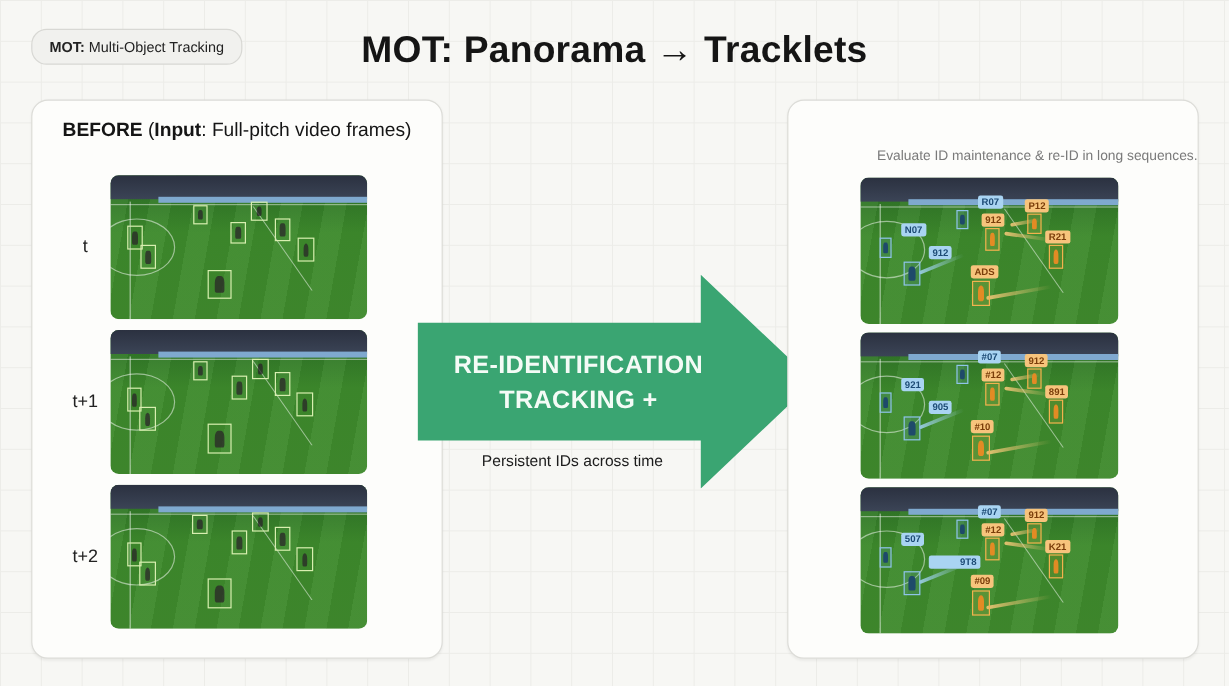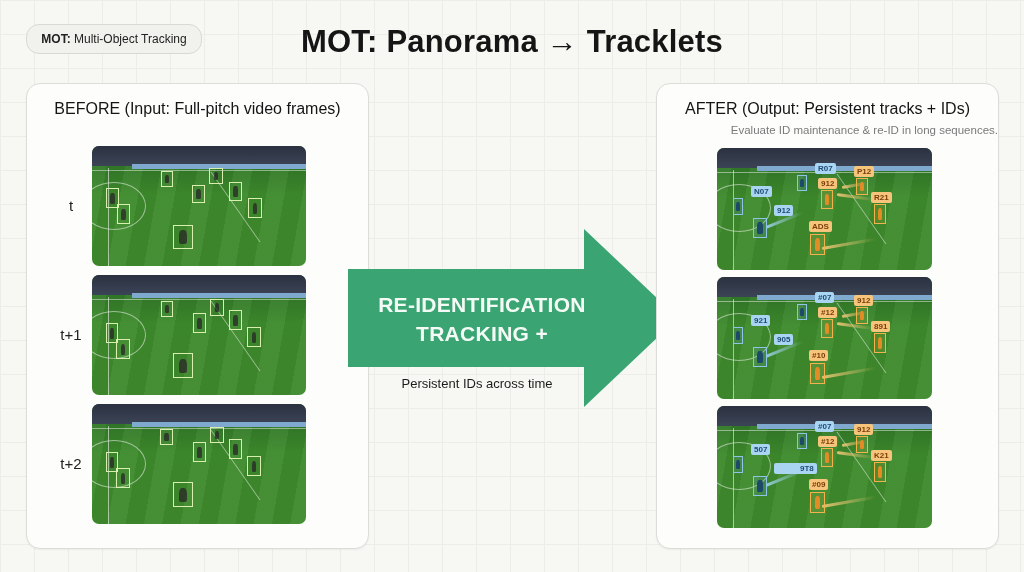--- a/index.html
+++ b/index.html
@@ -26,21 +26,21 @@
   .panel {
     position: absolute; background: #fdfdfb; border: 1px solid #dcdcd8;
     border-radius: 14px; box-shadow: 0 1px 2px rgba(0,0,0,0.05);
   }
   .panel.left { left: 26px; top: 83px; width: 341px; height: 464px; }
   .panel.right { left: 656px; top: 83px; width: 341px; height: 464px; }
   .panel-head {
     position: absolute; left: 0; width: 100%; top: 16px; text-align: center;
     font-size: 16px; color: #151515;
   }
-  .panel-head b { font-weight: normal; }
+  .panel-head b { font-weight: bold; }
   .panel-sub {
     position: absolute; left: 0; width: 100%; top: 40px; text-align: right;
     font-size: 11.5px; color: #7a7a7a;
   }
   .frame {
     position: absolute; border-radius: 7px; overflow: hidden;
     background:
       repeating-linear-gradient(100deg, rgba(255,255,255,0.04) 0 18px, rgba(0,0,0,0.04) 18px 36px),
       linear-gradient(to bottom, #2a6d25 0%, #3d8a2c 40%, #3f8a2d 100%);
   }
@@ -171,21 +171,20 @@
 <svg class="arrow" viewBox="0 0 330 178">
   <polygon points="0,40 236,40 236,0 330,89 236,178 236,138 0,138" fill="#3aa572"></polygon>
 </svg>
 <div class="arrow-text">
   <div>RE-IDENTIFICATION</div>
   <div>TRACKING +</div>
 </div>
 <div class="arrow-sub">Persistent IDs across time</div>
 
 <div class="panel right">
-  <div class="panel-head"><b>AFTER</b><span> (</span><b>Output</b><span>: Persistent tracks + IDs)</span></div>
   <div class="panel-sub">Evaluate ID maintenance &amp; re-ID in long sequences.</div>
 </div>
 
 <div class="frame" style="left:717px;top:148px;width:215px;height:122px;">
   <div class="stands"></div>
     <div class="board"></div>
     <div class="line-h"></div>
     <div class="line-v"></div>
     <div class="circle"></div>
     <div class="box-diag"></div>

